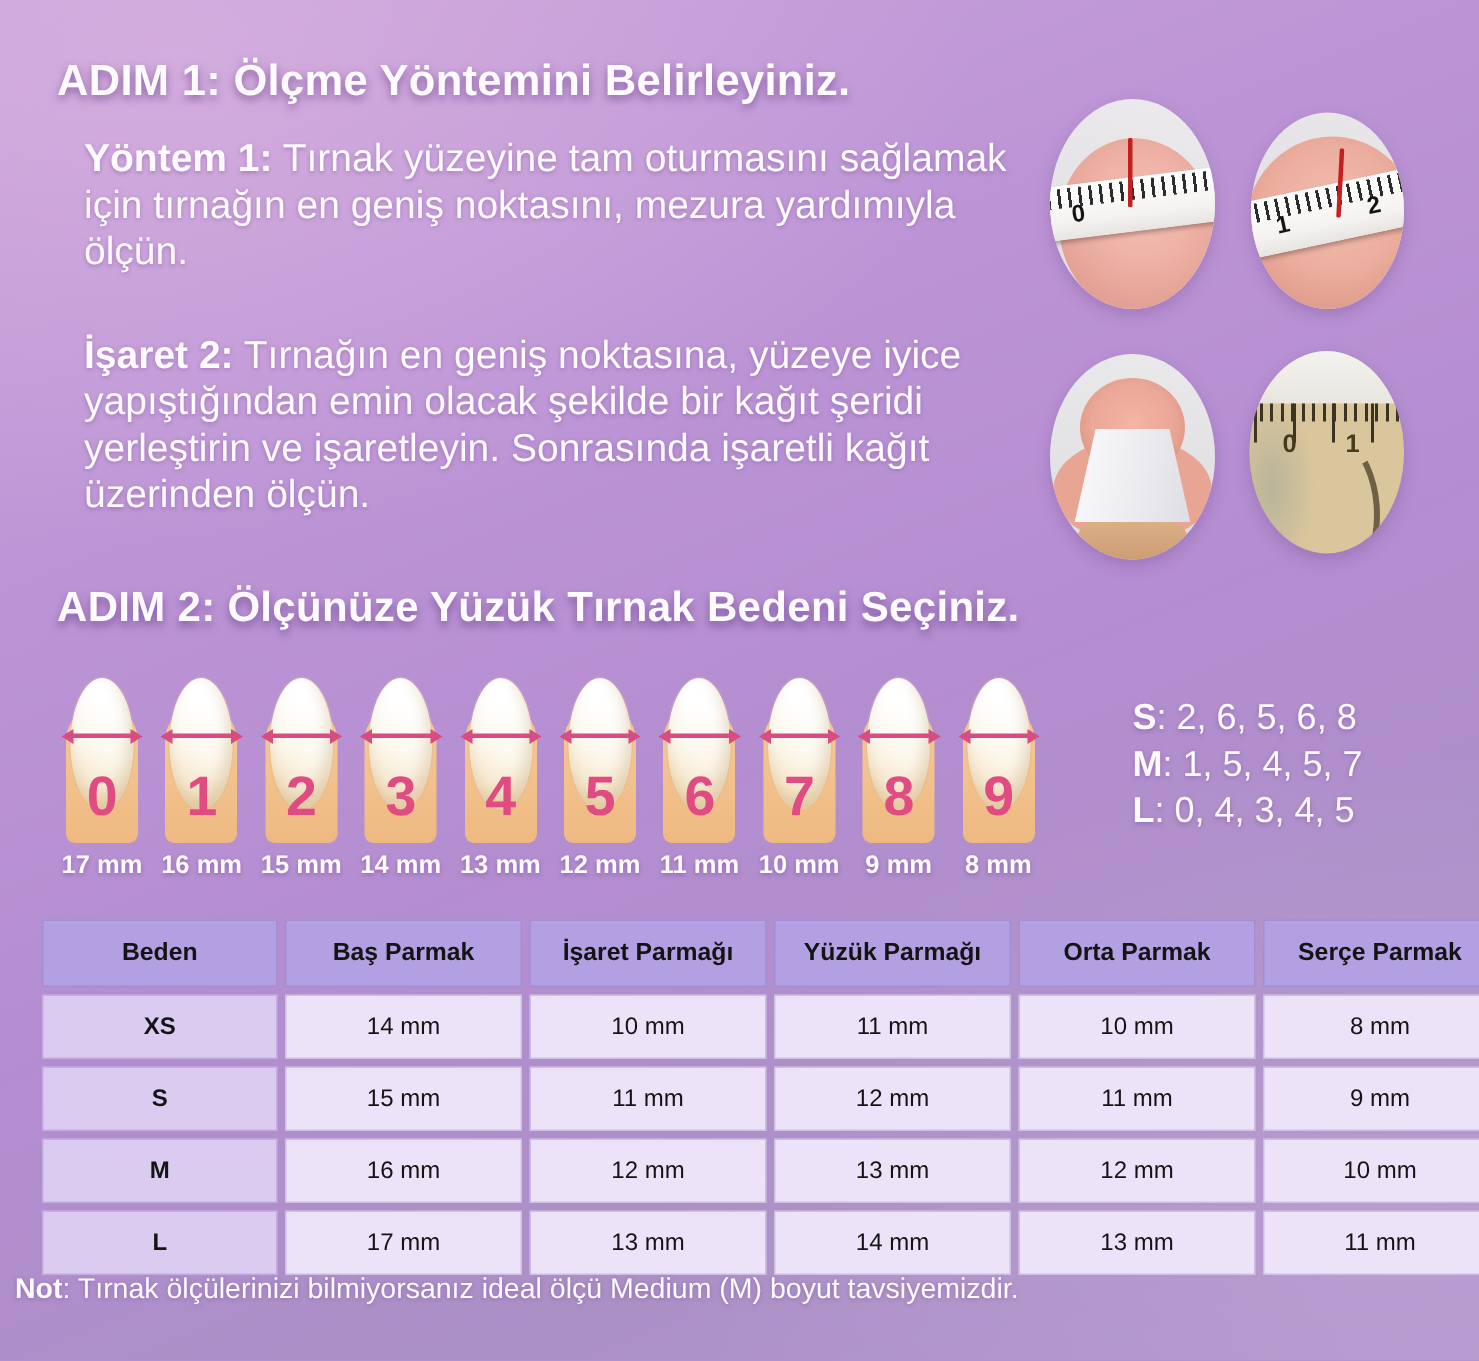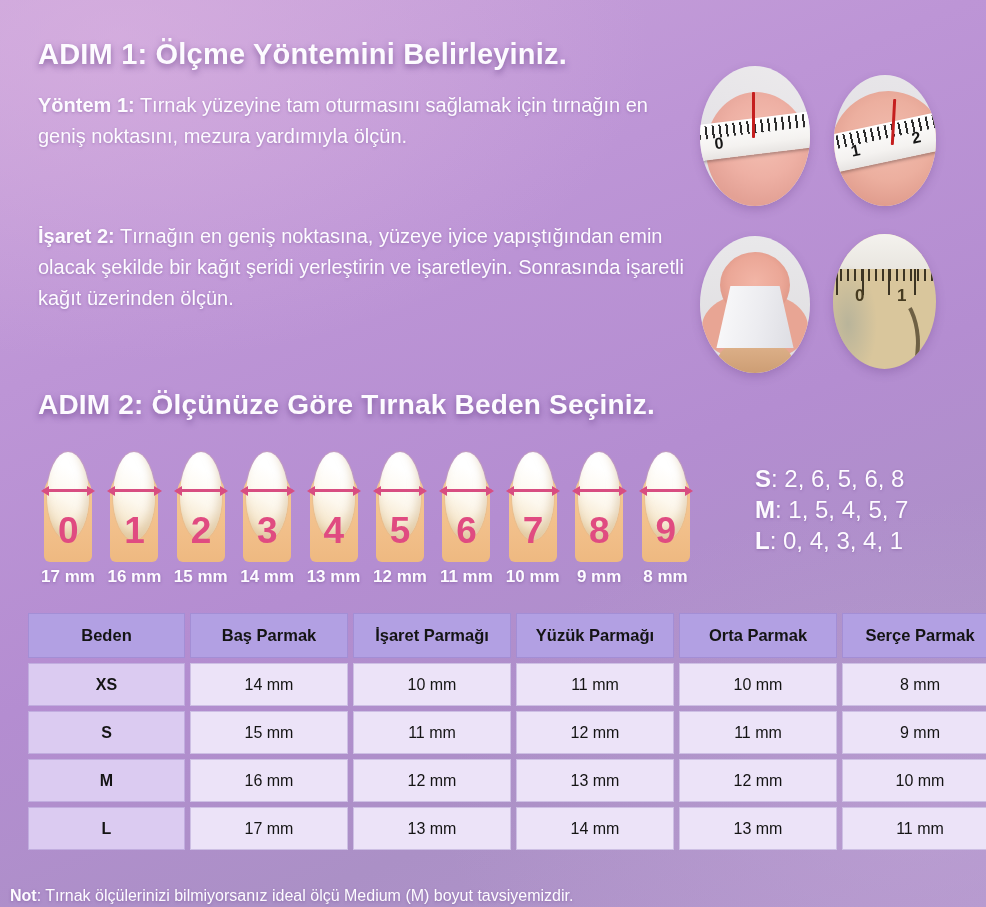--- a/index.html
+++ b/index.html
@@ -17,22 +17,22 @@
   }
 
   
   .h-step {
     position:absolute; left:38px; color:#fdfbff; font-weight:bold;
     letter-spacing:.2px; text-shadow:0 3px 6px rgba(84,44,116,.55);
   }
   #h-step1 { top:38px;  font-size:29px; }
   #h-step2 { top:389px; font-size:28px; }
   .method-p {
-    position:absolute; left:38px; width:650px;
-    font-size:20px; line-height:31px; color:#fdfbff;
+    position:absolute; left:56px; width:650px;
+    font-size:26px; line-height:31px; color:#fdfbff;
     text-shadow:0 1px 3px rgba(92,52,126,.35);
   }
   #method1 { top:90px; }
   #method2 { top:221px; }
   .method-label { font-weight:bold; }
 
   
   .photo {
     position:absolute; border-radius:50%; overflow:hidden;
     box-shadow:0 4px 10px rgba(90,50,120,.25);
@@ -115,21 +115,21 @@
     position:absolute; left:8px; top:613px; width:970px;
     display:grid; grid-template-columns:157px 158px 158px 158px 158px 156px;
     grid-template-rows:45px 43px 43px 43px 43px; gap:5px;padding-left:20px;
   }
   .cell { display:flex; align-items:center; justify-content:center; font-size:16px; color:#141414; border:1px solid rgba(126,96,176,.28); }
   .cell.th { background:#b2a0e3; font-weight:bold; font-size:16.5px; }
   .cell.size { background:#dbcbf1; font-weight:bold; }
   .cell.val { background:#ece3f8; }
 
   
-  #note { position:absolute; left:10px; top:887px; width:966px; font-size:16px; color:#fdfbff; text-shadow:0 1px 3px rgba(92,52,126,.35); }
+  #note { position:absolute; left:10px; top:849px; width:966px; font-size:19px; color:#fdfbff; text-shadow:0 1px 3px rgba(92,52,126,.35); }
   #note .note-label { font-weight:bold; }
 </style>
 </head>
 <body>
 
 <div id="canvas">
 
   <div id="h-step1" class="h-step">ADIM 1: Ölçme Yöntemini Belirleyiniz.</div>
 
   <p id="method1" class="method-p"><span class="method-label">Yöntem 1:</span><span> Tırnak yüzeyine tam oturmasını sağlamak için tırnağın en geniş noktasını, mezura yardımıyla ölçün.</span></p>
@@ -165,21 +165,21 @@
   <div id="photo4" class="photo">
     <div class="p4-white"></div>
     <div class="p4-green"></div>
     <div class="p4-ticks-s"></div>
     <div class="p4-ticks-l"></div>
     <div class="p4-arc"></div>
     <span class="p4-num" style="left:22px;">0</span>
     <span class="p4-num" style="left:64px;">1</span>
   </div>
 
-  <div id="h-step2" class="h-step">ADIM 2: Ölçünüze Göre Tırnak Beden Seçiniz.</div>
+  <div id="h-step2" class="h-step">ADIM 2: Ölçünüze Yüzük Tırnak Bedeni Seçiniz.</div>
 
   <div id="nail-row">
     <div class="nail-item">
       <div class="nail-finger"></div>
       <div class="nail-plate"></div>
       <div class="nail-arrow"></div>
       <div class="nail-num">0</div>
       <div class="nail-mm">17 mm</div>
     </div>
     <div class="nail-item">
@@ -243,21 +243,21 @@
       <div class="nail-plate"></div>
       <div class="nail-arrow"></div>
       <div class="nail-num">9</div>
       <div class="nail-mm">8 mm</div>
     </div>
   </div>
 
   <div id="size-list">
     <div><span class="sl-label">S</span><span>: 2, 6, 5, 6, 8</span></div>
     <div><span class="sl-label">M</span><span>: 1, 5, 4, 5, 7</span></div>
-    <div><span class="sl-label">L</span><span>: 0, 4, 3, 4, 1</span></div>
+    <div><span class="sl-label">L</span><span>: 0, 4, 3, 4, 5</span></div>
   </div>
 
   <div id="size-table">
     <div class="cell th">Beden</div>
     <div class="cell th">Baş Parmak</div>
     <div class="cell th">İşaret Parmağı</div>
     <div class="cell th">Yüzük Parmağı</div>
     <div class="cell th">Orta Parmak</div>
     <div class="cell th">Serçe Parmak</div>
 

